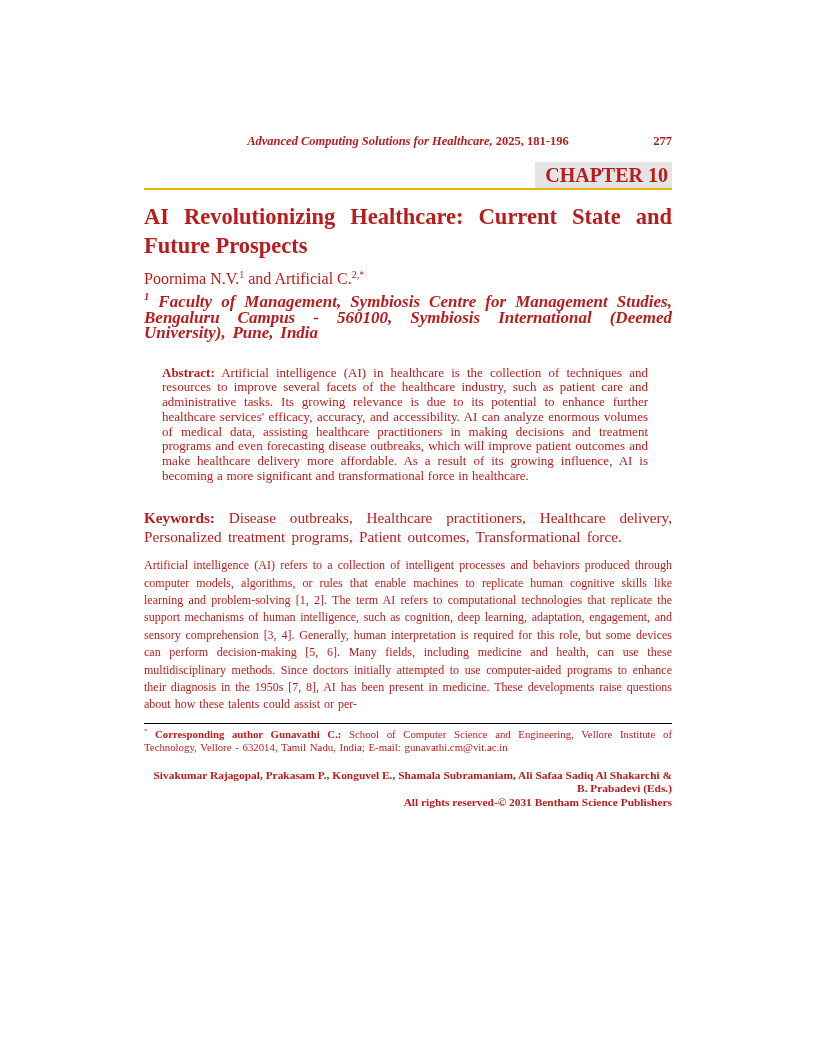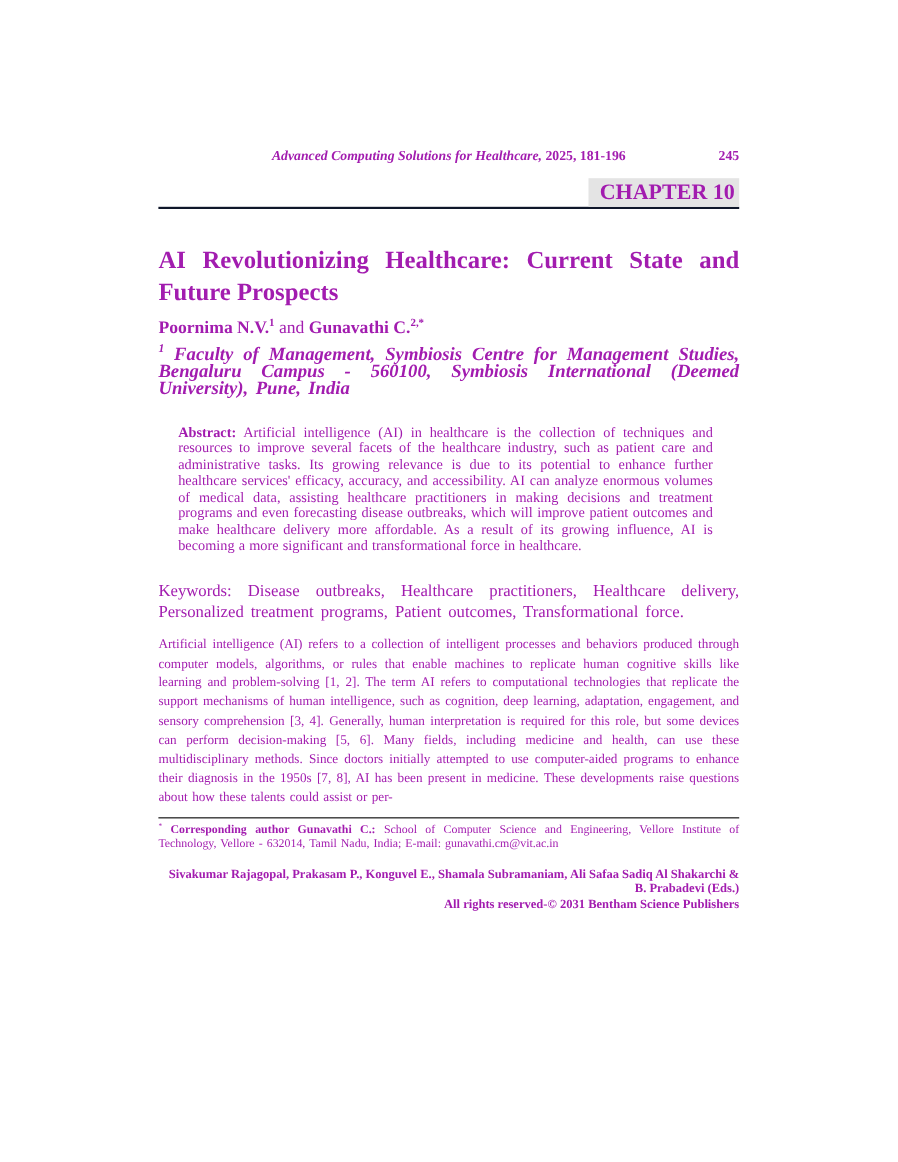--- a/index.html
+++ b/index.html
@@ -1,21 +1,21 @@
 <!DOCTYPE html>
 <html><head>
 <meta charset="utf-8">
 <style>
   * { margin: 0; padding: 0; box-sizing: border-box; }
   html, body { background: #ffffff; }
   .page {
     width: 816px;
     height: 1056px;
     background: #ffffff;
-    color: #a21caf;
+    color: #b91c1c;
     font-family: "Liberation Serif", serif;
     position: relative;
     padding: 134px 144px 0 144px;
     overflow: hidden;
   }
   
   .running-head {
     position: relative;
     text-align: center;
     font-size: 12.5px;
@@ -26,47 +26,47 @@
   .running-head .page-num {
     position: absolute;
     right: 0;
     top: 0;
     font-style: normal;
     font-weight: bold;
   }
   
   .chapter-row {
     margin-top: 14px;
-    border-bottom: 2px solid #0f172a;
+    border-bottom: 2px solid #eab308;
     text-align: right;
     line-height: 0;
   }
   .chapter-label {
     display: inline-block;
     background: #e4e4e4;
     font-weight: bold;
     font-size: 20px;
     line-height: 24px;
     padding: 1px 4px 1px 10px;
     vertical-align: bottom;
   }
   
   .title {
-    margin-top: 32px;
+    margin-top: 12px;
     font-size: 22.5px;
     font-weight: bold;
     line-height: 29px;
     text-align: justify;
   }
   .authors {
     margin-top: 9px;
     font-size: 16px;
     line-height: 19px;
   }
-  .authors .name { font-weight: bold; text-align: right; }
+  .authors .name { font-weight: normal; text-align: right; }
   sup {
     font-size: 62%;
     line-height: 0;
     vertical-align: super;
   }
   .affil {
     margin-top: 6px;
     font-style: italic;
     font-size: 17px;
     line-height: 15.6px;
@@ -84,21 +84,21 @@
   }
   .abstract .label { font-weight: bold; margin-top: 30px; }
   
   .keywords {
     margin-top: 26px;
     font-size: 15.2px;
     line-height: 18.4px;
     text-align: justify;
     word-spacing: 2.5px;
   }
-  .keywords .label { font-weight: normal; }
+  .keywords .label { font-weight: bold; }
   
   .section-heading {
     margin-top: 17px;
     font-size: 15.5px;
     font-weight: bold;
     letter-spacing: 0.2px;
   }
   .body-para {
     margin-top: 11px;
     font-size: 12px;
@@ -126,31 +126,31 @@
     line-height: 13.6px;
   }
 </style>
 </head>
 <body>
 
 <div class="page">
 
   <div class="running-head">
     <span><span class="journal">Advanced Computing Solutions for Healthcare,</span><span> 2025, 181-196</span></span>
-    <span class="page-num">245</span>
+    <span class="page-num">277</span>
   </div>
 
   <div class="chapter-row">
     <span class="chapter-label">CHAPTER 10</span>
   </div>
 
   <h1 class="title">AI Revolutionizing Healthcare: Current State and Future Prospects</h1>
 
   <div class="authors">
-    <span class="name">Poornima N.V.</span><sup class="name">1</sup><span> and </span><span class="name">Gunavathi C.</span><sup class="name">2,*</sup>
+    <span class="name">Poornima N.V.</span><sup class="name">1</sup><span> and </span><span class="name">Artificial C.</span><sup class="name">2,*</sup>
   </div>
 
   <div class="affil">
     <sup>1</sup><span> Faculty of Management, Symbiosis Centre for Management Studies, Bengaluru Campus - 560100, Symbiosis International (Deemed University), Pune, India</span>
   </div>
 
   <div class="abstract">
     <span class="label">Abstract:</span><span> Artificial intelligence (AI) in healthcare is the collection of techniques and resources to improve several facets of the healthcare industry, such as patient care and administrative tasks. Its growing relevance is due to its potential to enhance further healthcare services' efficacy, accuracy, and accessibility. AI can analyze enormous volumes of medical data, assisting healthcare practitioners in making decisions and treatment programs and even forecasting disease outbreaks, which will improve patient outcomes and make healthcare delivery more affordable. As a result of its growing influence, AI is becoming a more significant and transformational force in healthcare.</span>
   </div>
 

